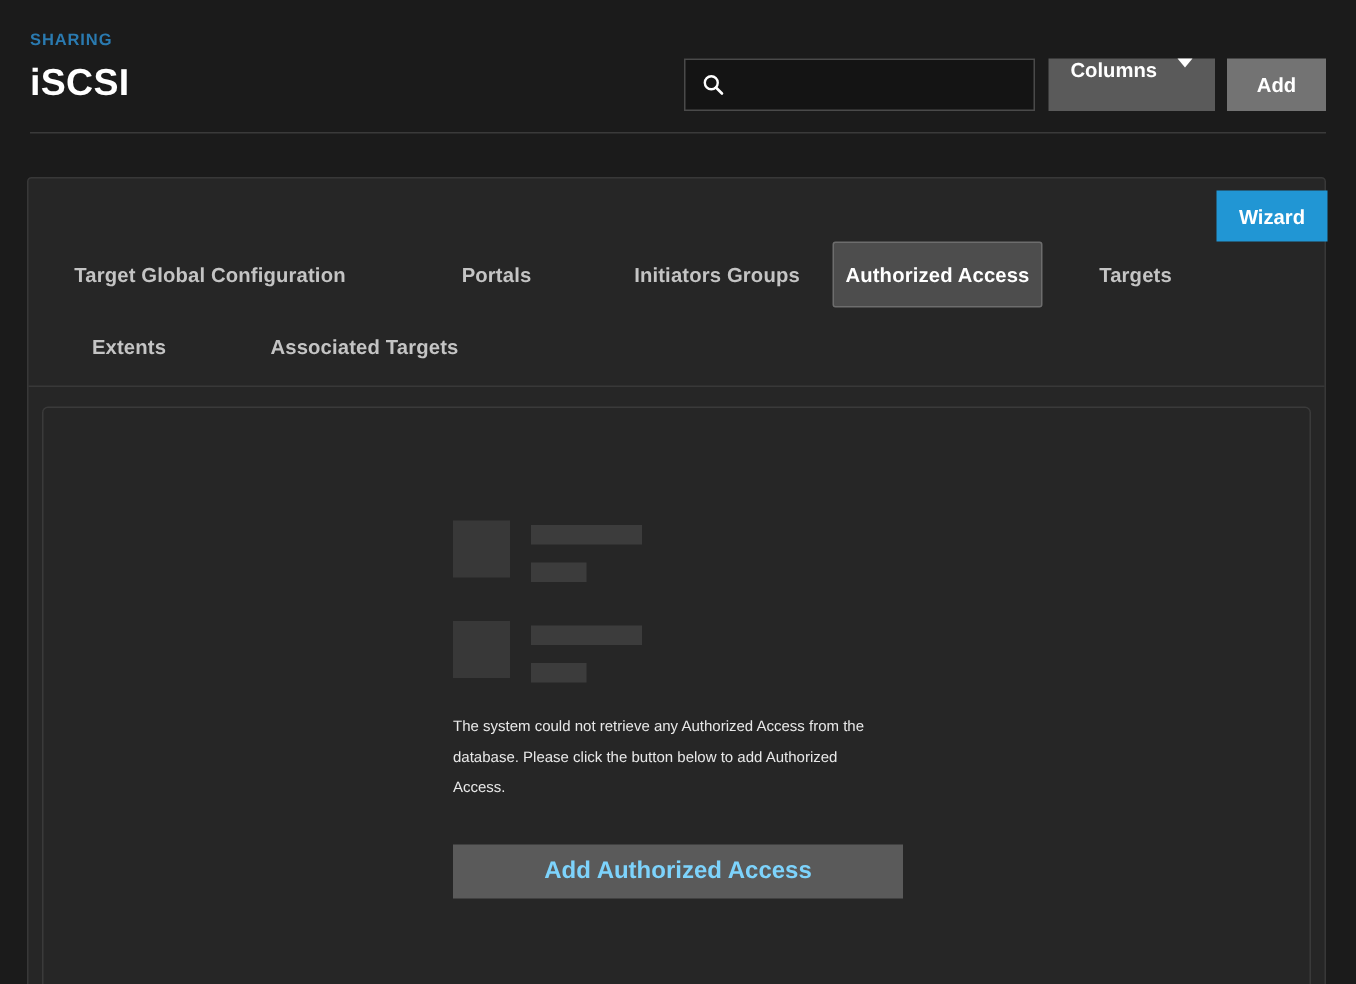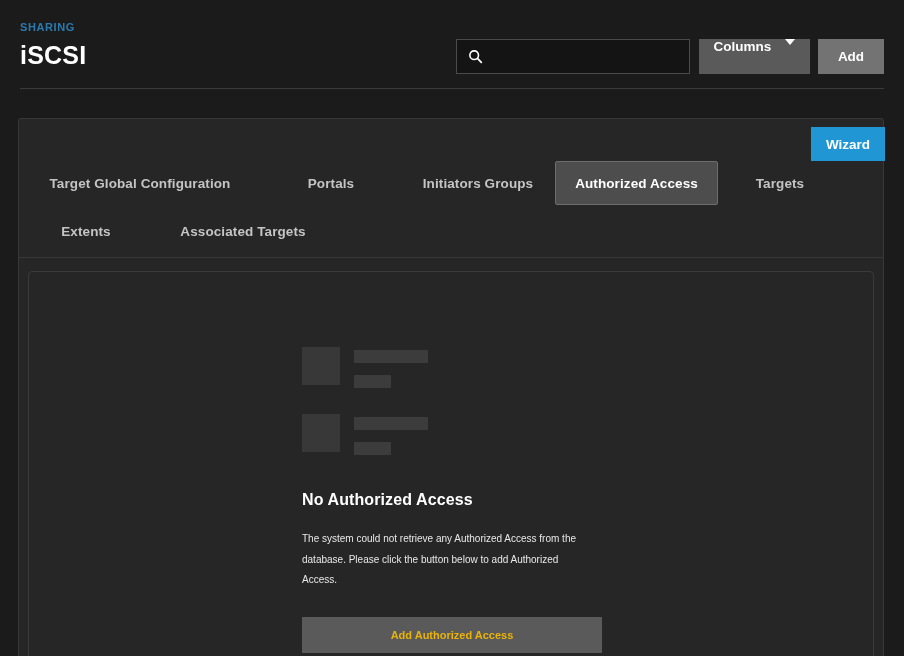--- a/index.html
+++ b/index.html
@@ -228,23 +228,23 @@
     font-size: 10px;
     line-height: 20.5px;
     color: #e8e8e8;
     width: 292px;
   }
   .empty-action {
     margin-top: 26px;
     width: 300px; height: 36px;
     background: #5a5a5a;
     border: none;
-    color: #eab308;
-    font-family: "Liberation Sans", sans-serif;
-    font-size: 11px;
+    color: #7dd3fc;
+    font-family: "Liberation Sans", sans-serif;
+    font-size: 16px;
     font-weight: bold;
     cursor: pointer;
   }
 </style>
 </head>
 <body>
 
 <div class="page">
 
   <div class="header">
@@ -271,21 +271,21 @@
 
   <div class="outer-card">
 
     <button class="wizard-button">Wizard</button>
 
     <div class="tab-area">
       <div class="tab-row">
         <button class="tab" style="width:242px;">Target Global Configuration</button>
         <button class="tab" style="width:140px;">Portals</button>
         <button class="tab" style="width:154px;">Initiators Groups</button>
-        <button class="tab active" style="width:163px;">Authorized Access</button>
+        <button class="tab active" style="width:140px;">Authorized Access</button>
         <button class="tab" style="width:124px;">Targets</button>
       </div>
       <div class="tab-row">
         <button class="tab" style="width:134px;">Extents</button>
         <button class="tab" style="width:180px;">Associated Targets</button>
       </div>
     </div>
 
     <div class="tabs-divider"></div>
 
@@ -303,21 +303,20 @@
           </div>
           <div class="skeleton-row">
             <div class="skeleton-square"></div>
             <div class="skeleton-lines">
               <div class="skeleton-bar-long"></div>
               <div class="skeleton-bar-short"></div>
             </div>
           </div>
         </div>
 
-        <div class="empty-title">No Authorized Access</div>
         <div class="empty-body">The system could not retrieve any Authorized Access from the database. Please click the button below to add Authorized Access.</div>
         <button class="empty-action">Add Authorized Access</button>
 
       </div>
 
     </div>
 
   </div>
 
 </div>

